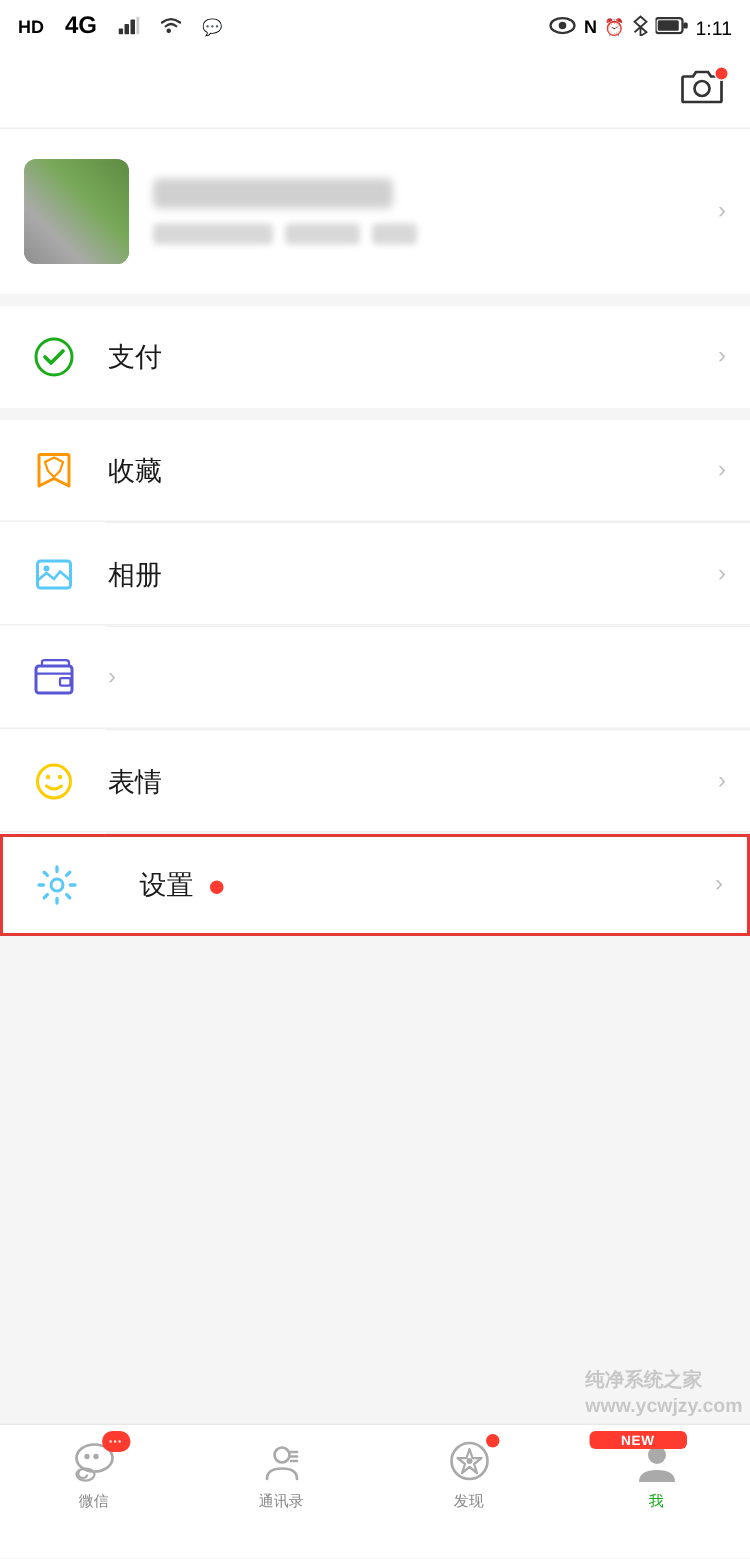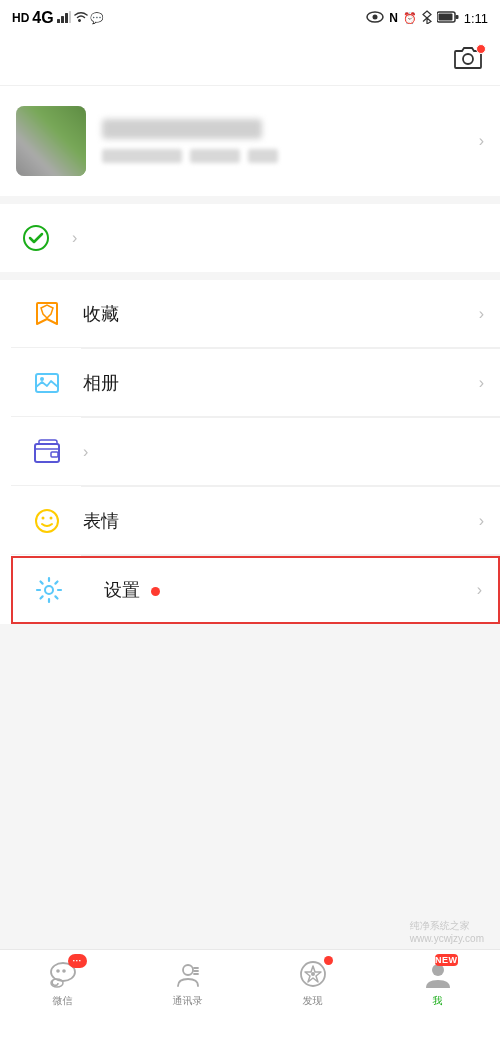--- a/index.html
+++ b/index.html
@@ -20,21 +20,21 @@
       display: flex;
       align-items: center;
       justify-content: space-between;
       padding: 0 12px;
       font-size: 12px;
       font-weight: 600;
     }
     .status-left {
       display: flex;
       align-items: center;
-      gap: 3px;
+      gap: 14px;
       font-size: 11px;
       font-weight: 700;
     }
     .status-right {
       display: flex;
       align-items: center;
       gap: 5px;
       font-size: 11px;
     }
 
@@ -116,21 +116,20 @@
     }
 
     
     .menu-section {
       background: white;
       margin-bottom: 8px;
     }
     .menu-section-group {
       background: white;
       margin-bottom: 8px;
-      padding-left: 11px;
     }
 
     .menu-item {
       background: white;
       display: flex;
       align-items: center;
       padding: 0 16px;
       height: 68px;
       border-bottom: 1px solid #f0f0f0;
       cursor: pointer;
@@ -242,35 +241,36 @@
       color: #1aad19;
     }
 
     
     .new-badge {
       position: absolute;
       top: -4px;
       right: -4px;
       background: #ff3b30;
       border-radius: 4px;
-      padding: 1px 0;
+      padding: 1px 21px;
       font-size: 9px;
       color: white;
       font-weight: 700;
       letter-spacing: 0.5px;
     }
 
     
     .watermark {
       position: absolute;
       bottom: 95px;
-      right: 16px;
-      font-size: 10px;
+      right: 5px;
+      font-size: 13px;
       color: #aaa;
       opacity: 0.6;
+      font-weight: bold;
     }
   </style>
 </head>
 <body>
 
 <div class="status-bar">
   <div class="status-left">
     <span style="font-size:12px;font-weight:700;">HD</span>
     <span style="font-size:16px;">4G</span>
     <span>
@@ -343,20 +343,21 @@
 
 <div class="menu-section">
 
   <div class="menu-item">
     <div class="menu-icon-wrap">
       <svg class="icon-svg" viewBox="0 0 28 28">
         <circle cx="14" cy="14" r="12" stroke="#1aad19" stroke-width="2" fill="none"></circle>
         <path d="M8 14 L12 18 L20 10" stroke="#1aad19" stroke-width="2.5" fill="none" stroke-linecap="round" stroke-linejoin="round"></path>
       </svg>
     </div>
+    <span class="menu-label">支付</span>
     <span class="chevron">›</span>
   </div>
 </div>
 
 <div class="menu-section-group">
 
   <div class="menu-item">
     <div class="menu-icon-wrap">
       <svg class="icon-svg" viewBox="0 0 28 28">
         <path d="M4 4 L4 24 L14 19 L24 24 L24 4 Q24 3 23 3 L5 3 Q4 3 4 4 Z" stroke="#ff9500" stroke-width="2" fill="none" stroke-linejoin="round"></path>

